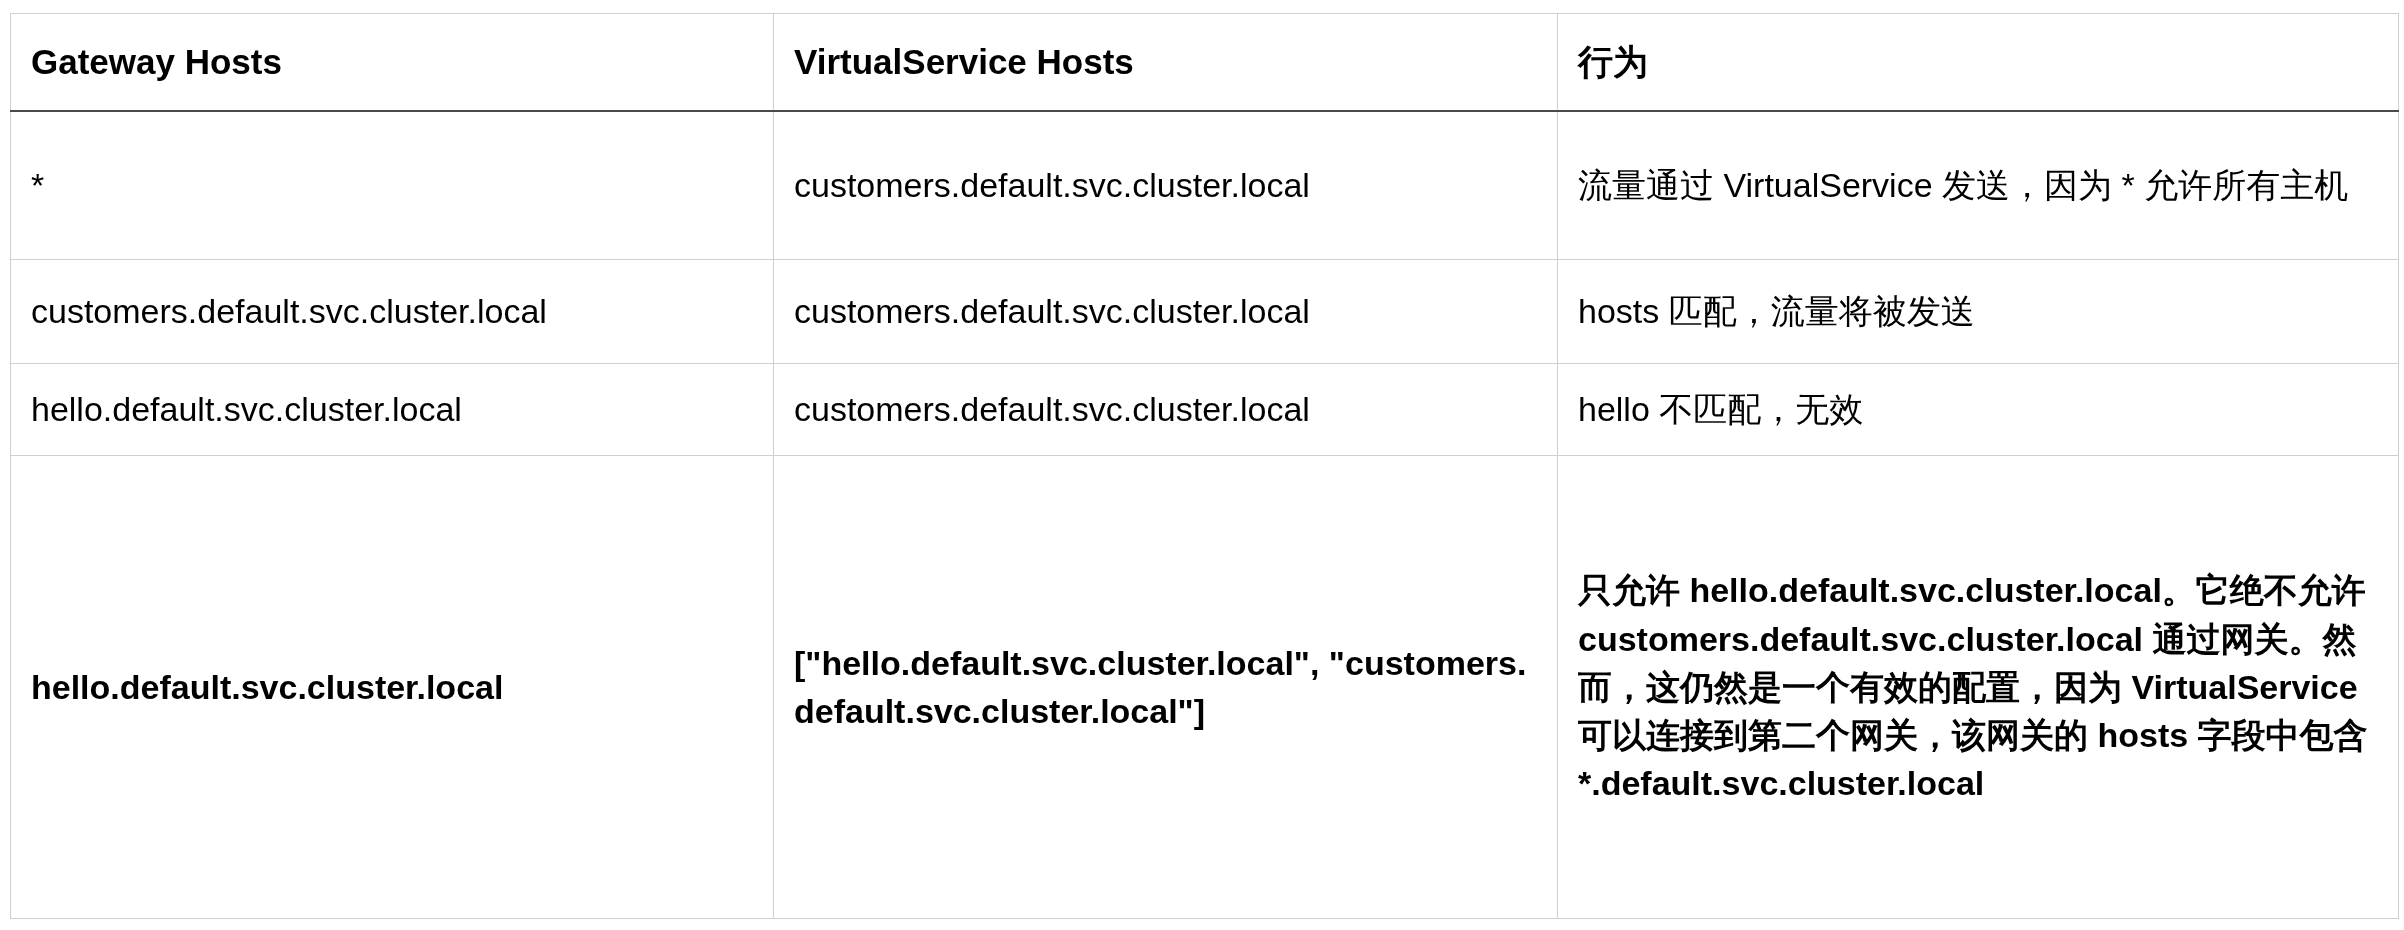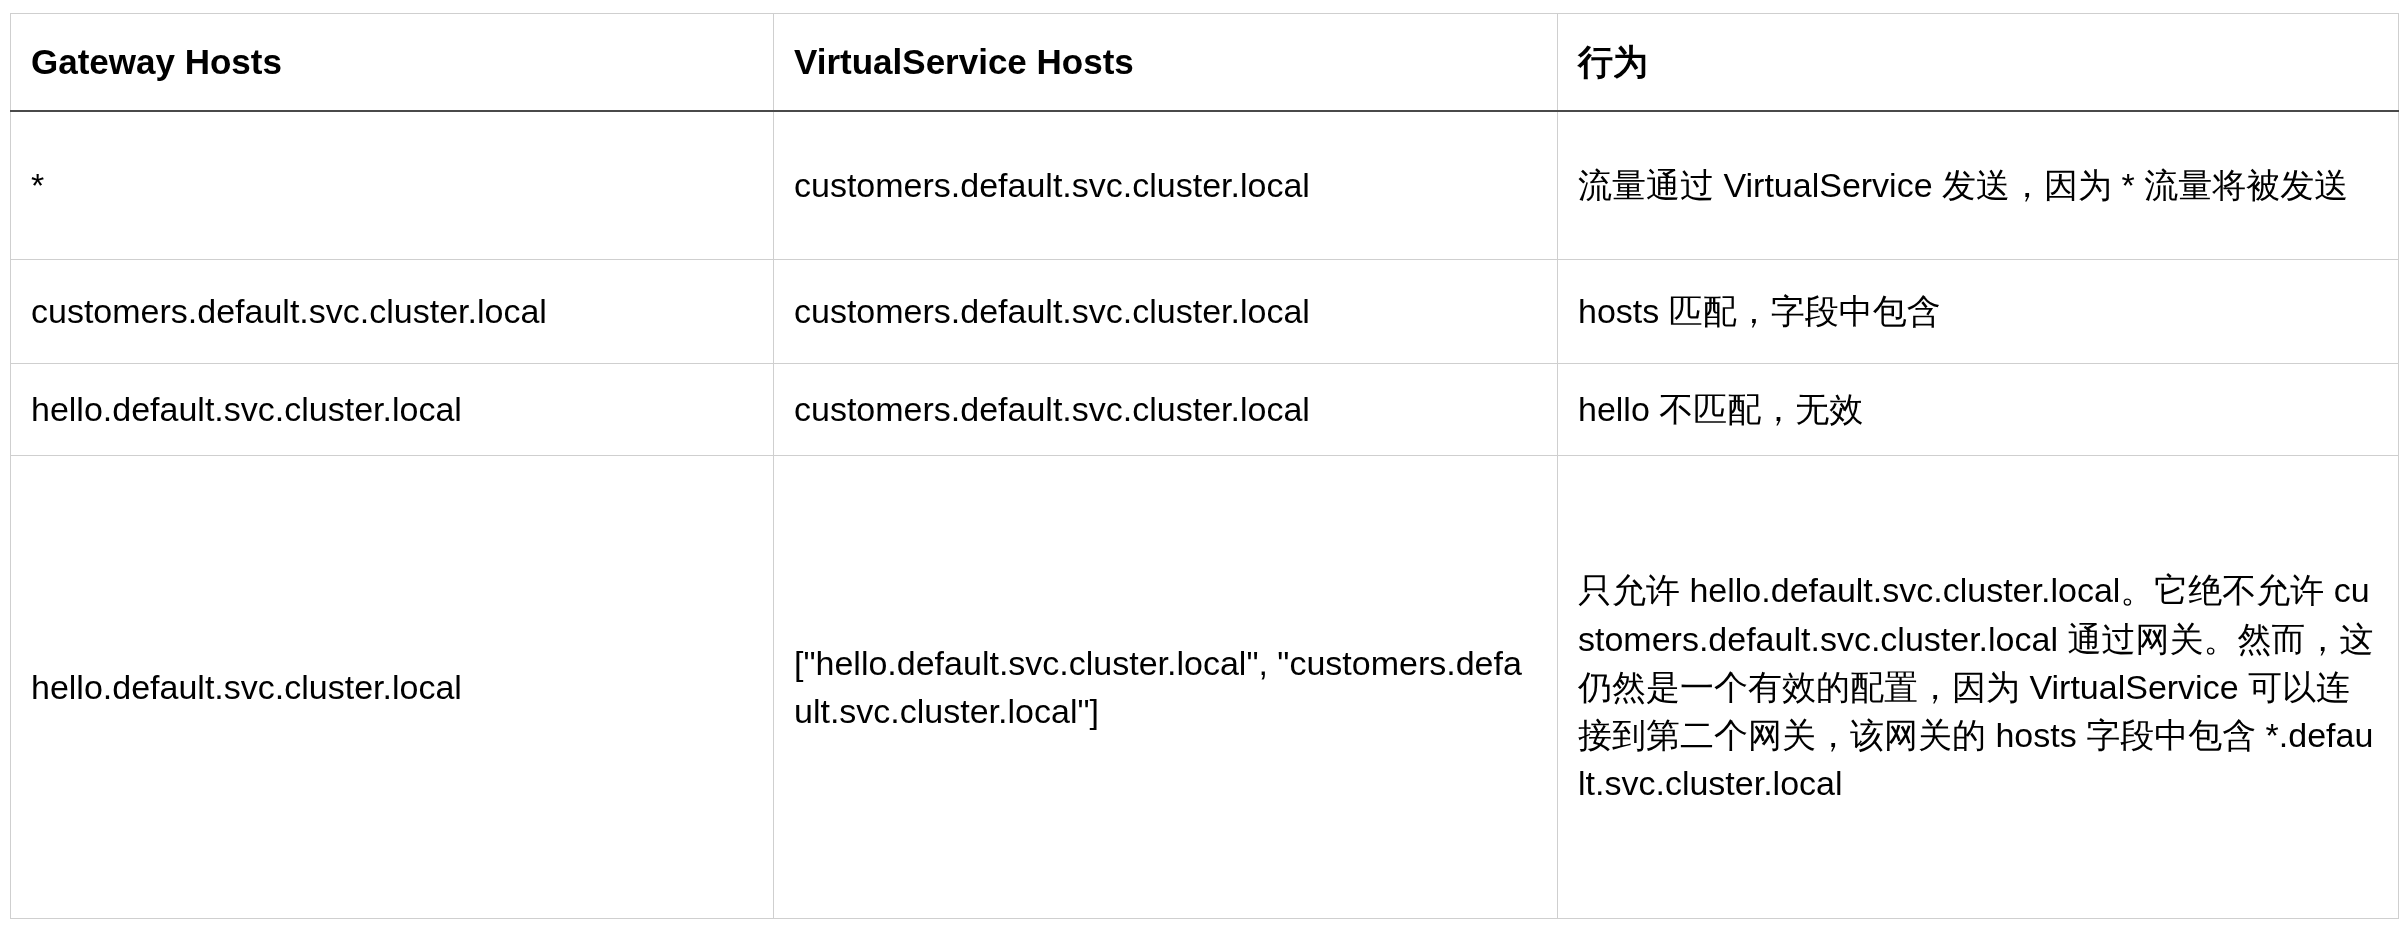--- a/index.html
+++ b/index.html
@@ -62,21 +62,21 @@
     height: 97px;
     padding-top: 10px;
     padding-bottom: 10px;
     border-bottom: 2px solid #4a4a4a;
     vertical-align: middle;
   }
 
   tr.row-1 td { height: 149px; }
   tr.row-2 td { height: 104px; }
   tr.row-3 td { height: 92px; }
-  tr.row-4 td { height: 463px; }
+  tr.row-4 td { height: 463px; font-weight: bold; }
 
   .cell-text {
     display: block;
     white-space: pre-line;
   }
 
   .cell-mono-wrap {
     display: block;
     white-space: pre-line;
     word-break: break-all;
@@ -108,32 +108,32 @@
       </thead>
       <tbody>
         <tr class="row-1">
           <td>
             <span class="cell-text">*</span>
           </td>
           <td>
             <span class="cell-text">customers.default.svc.cluster.local</span>
           </td>
           <td>
-            <span class="cell-text">流量通过 VirtualService 发送，因为 * 流量将被发送</span>
+            <span class="cell-text">流量通过 VirtualService 发送，因为 * 允许所有主机</span>
           </td>
         </tr>
         <tr class="row-2">
           <td>
             <span class="cell-text">customers.default.svc.cluster.local</span>
           </td>
           <td>
             <span class="cell-text">customers.default.svc.cluster.local</span>
           </td>
           <td>
-            <span class="cell-text">hosts 匹配，字段中包含</span>
+            <span class="cell-text">hosts 匹配，流量将被发送</span>
           </td>
         </tr>
         <tr class="row-3">
           <td>
             <span class="cell-text">hello.default.svc.cluster.local</span>
           </td>
           <td>
             <span class="cell-text">customers.default.svc.cluster.local</span>
           </td>
           <td>

